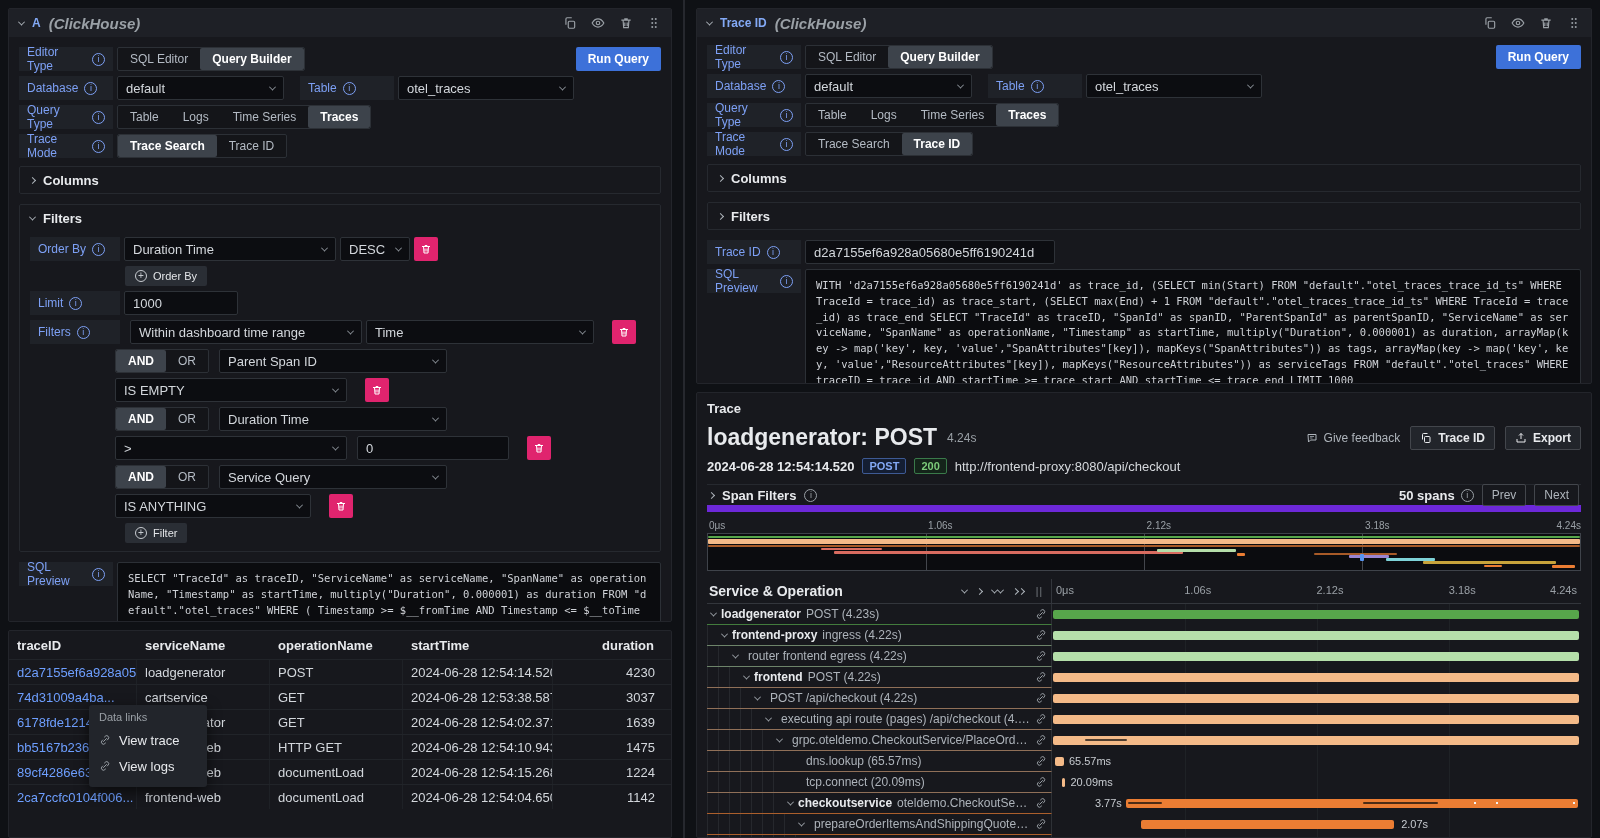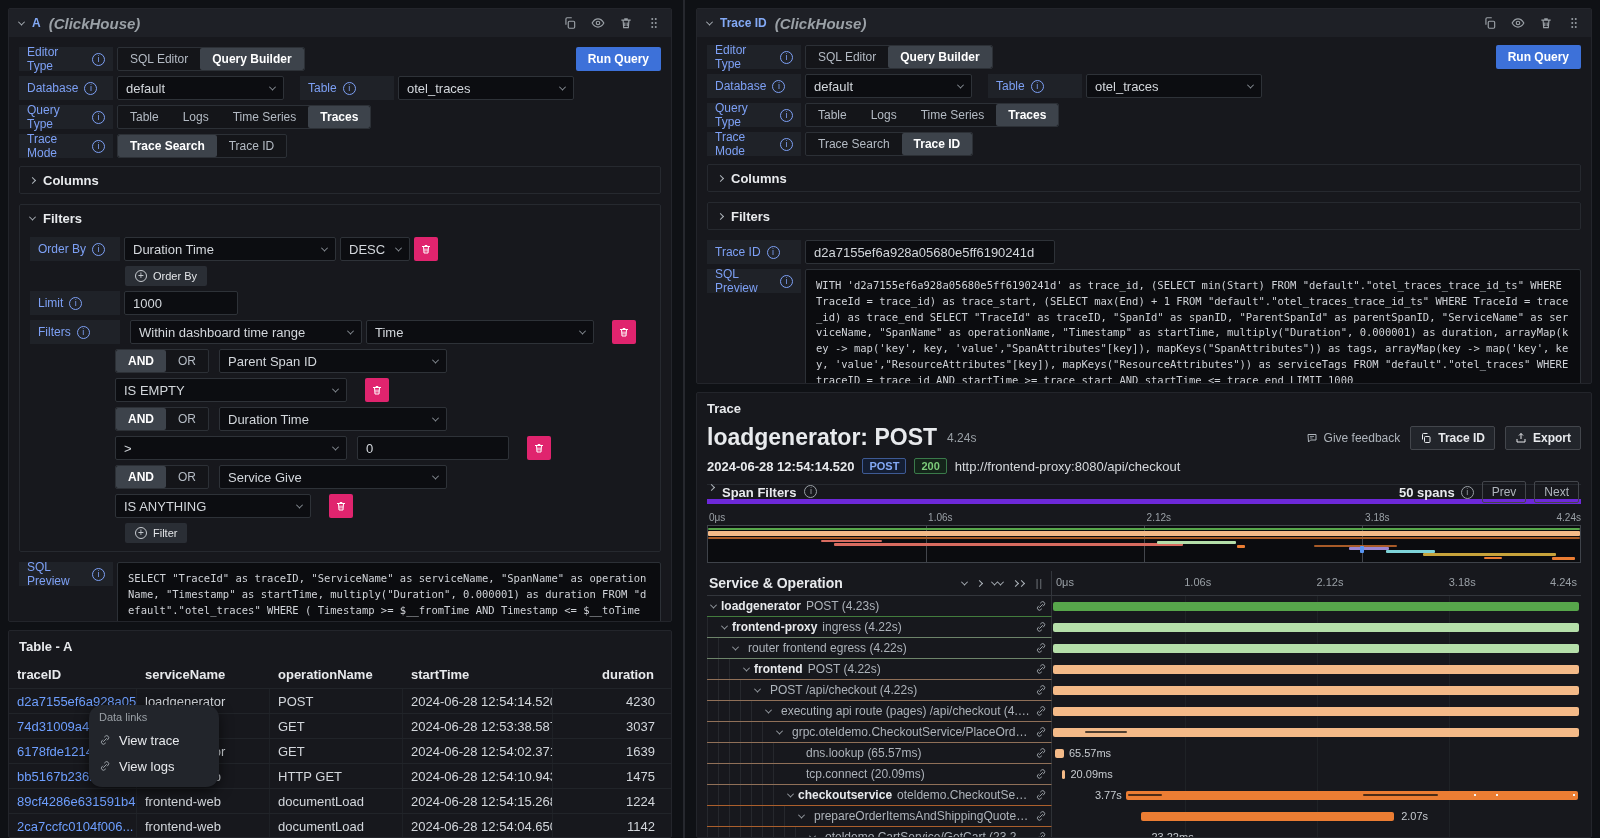--- a/index.html
+++ b/index.html
@@ -40,35 +40,35 @@
   .tbl-head{font-weight:700;color:#e8eaed;height:28px;}
   .tc{padding:0 8px;white-space:nowrap;overflow:hidden;text-overflow:ellipsis;border-right:1px solid #1e2126;height:100%;display:flex;align-items:center;}
   .tbl-head .tc{border-right:1px solid transparent;}
   .tc1{width:128px;flex:none;}
   .tc2{width:133px;flex:none;}
   .tc3{width:133px;flex:none;}
   .tc4{width:150px;flex:none;}
   .tc5{flex:1;justify-content:flex-end;border-right:none;padding-right:16px;}
   .tbl-row{border-top:1px solid #212429;color:#d3d7dc;}
   .link-blue{color:#6e9fff;}
-  .tooltip{position:absolute;left:80px;top:74px;width:130px;background:#22252b;border-radius:13px;box-shadow:0 4px 14px rgba(0,0,0,.6);padding:6px 10px 8px;z-index:5;}
+  .tooltip{position:absolute;left:80px;top:74px;width:118px;background:#22252b;border-radius:3px;box-shadow:0 4px 14px rgba(0,0,0,.6);padding:6px 10px 8px;z-index:5;}
   .tooltip-title{font-size:11px;color:#9aa0a6;margin-bottom:4px;}
   .tooltip-item{display:flex;align-items:center;gap:8px;font-size:13px;color:#e8eaed;height:26px;cursor:pointer;}
   
   .trace-title{font-size:13px;font-weight:700;color:#e8eaed;margin-bottom:8px;}
   .trace-head{display:flex;align-items:center;gap:8px;}
   .trace-h1{font-size:23px;font-weight:700;color:#e8eaed;}
   .trace-h1-dur{font-size:12px;color:#9aa0a6;margin-left:2px;}
   .tr-btn{border:1px solid #43464c;background:#22252b;border-radius:2px;height:24px;display:flex;align-items:center;gap:6px;padding:0 9px;font-size:12px;font-weight:700;color:#e8eaed;cursor:pointer;}
   .feedback{display:flex;align-items:center;gap:6px;color:#aeb4bb;font-size:12px;cursor:pointer;}
   .trace-sub{display:flex;align-items:center;gap:8px;margin-top:7px;font-size:13px;}
   .badge{font-size:11px;font-weight:700;border-radius:2px;padding:1px 6px;}
   .badge-blue{color:#83a9f5;border:1px solid #3e5a94;background:#141e33;}
   .badge-green{color:#7ccb7a;border:1px solid #3a7a4a;background:#14241a;}
-  .spanfilters{display:flex;gap:8px;border-top:1px solid #26292f;border-bottom:5px solid #6d28d9;height:20px;margin-top:10px;padding:0 2px;font-size:13px;}
+  .spanfilters{display:flex;align-items:center;gap:8px;border-top:1px solid #26292f;border-bottom:7px solid #6d28d9;height:28px;margin-top:10px;padding:0 2px;font-size:13px;}
   .sf-right{margin-left:auto;display:flex;align-items:center;gap:8px;}
   .sf-count{font-weight:700;color:#e8eaed;font-size:13px;display:flex;gap:6px;align-items:center;}
   .nav-btn{border:1px solid #43464c;border-radius:2px;height:22px;padding:0 9px;display:flex;align-items:center;font-size:12px;color:#aeb4bb;cursor:pointer;}
   .mm{margin-top:8px;}
   .mm-ruler{position:relative;height:13px;font-size:10px;color:#9aa0a6;}
   .mm-ruler span{position:absolute;top:0;}
   .mm-box{position:relative;height:38px;border:1px solid #3f434a;background:#0b0c0f;overflow:hidden;}
   .mm-span{position:absolute;border-radius:1px;}
   .mm-grid{position:absolute;top:0;bottom:0;width:1px;background:#43464c;}
   .thead{display:flex;height:25px;border-bottom:1px solid #33363c;margin-top:8px;align-items:stretch;}
@@ -283,21 +283,21 @@
                 <path d="M4 7h16M10 7V5h4v2M7 7l1 13h8l1-13M10 11v6m4-6v6" fill="none" stroke="currentColor" stroke-width="2"></path>
               </svg>
             </span>
         </div>
         <div class="qrow" style="padding-left:85px;">
           <span class="seg-group">
               <span class="seg-opt active">AND</span>
               <span class="seg-opt">OR</span>
             </span>
           <span class="select" style="width:228px;margin-left:6px">
-              <span>Service Give</span>
+              <span>Service Query</span>
               <span class="chev down"></span>
             </span>
         </div>
         <div class="qrow" style="padding-left:85px;">
           <span class="select" style="width:196px">
               <span>IS ANYTHING</span>
               <span class="chev down"></span>
             </span>
           <span class="trash" style="margin-left:14px">
               <svg class="ic12" viewBox="0 0 24 24">
@@ -318,21 +318,20 @@
           <span>SQL Preview</span>
           <span class="info">i</span>
         </span>
       <div class="code">SELECT "TraceId" as traceID, "ServiceName" as serviceName, "SpanName" as operationName, "Timestamp" as startTime, multiply("Duration", 0.000001) as duration FROM "default"."otel_traces" WHERE ( Timestamp &gt;= $__fromTime AND Timestamp &lt;= $__toTime ) AND ( ParentSpanId = '' ) AND ( Duration &gt; 0 ) ORDER BY Duration DESC LIMIT 1000</div>
     </div>
 
   </div>
 </div>
 
 <div class="panel" style="left:8px;top:630px;width:664px;height:208px;">
-  <div class="tbl-title">Table - A</div>
   <div class="tbl">
     <div class="tbl-head">
       <span class="tc tc1">traceID</span>
       <span class="tc tc2">serviceName</span>
       <span class="tc tc3">operationName</span>
       <span class="tc tc4">startTime</span>
       <span class="tc tc5">duration</span>
     </div>
     <div class="tbl-row">
       <span class="tc tc1 link-blue">d2a7155ef6a928a05...</span>

